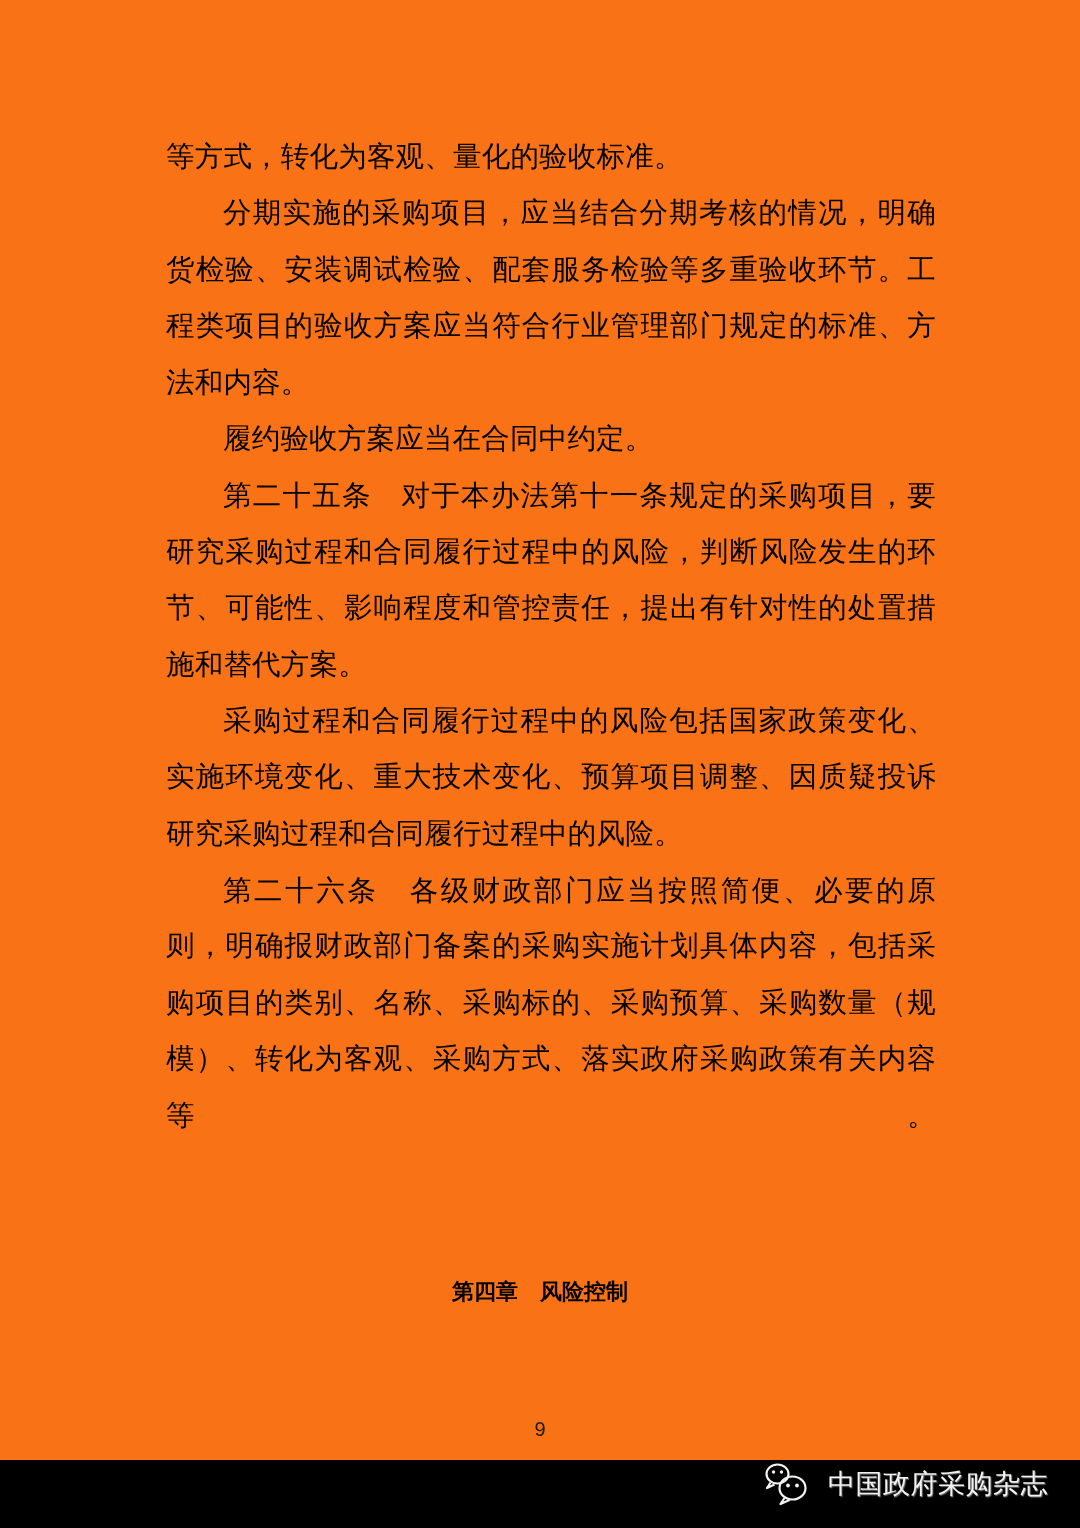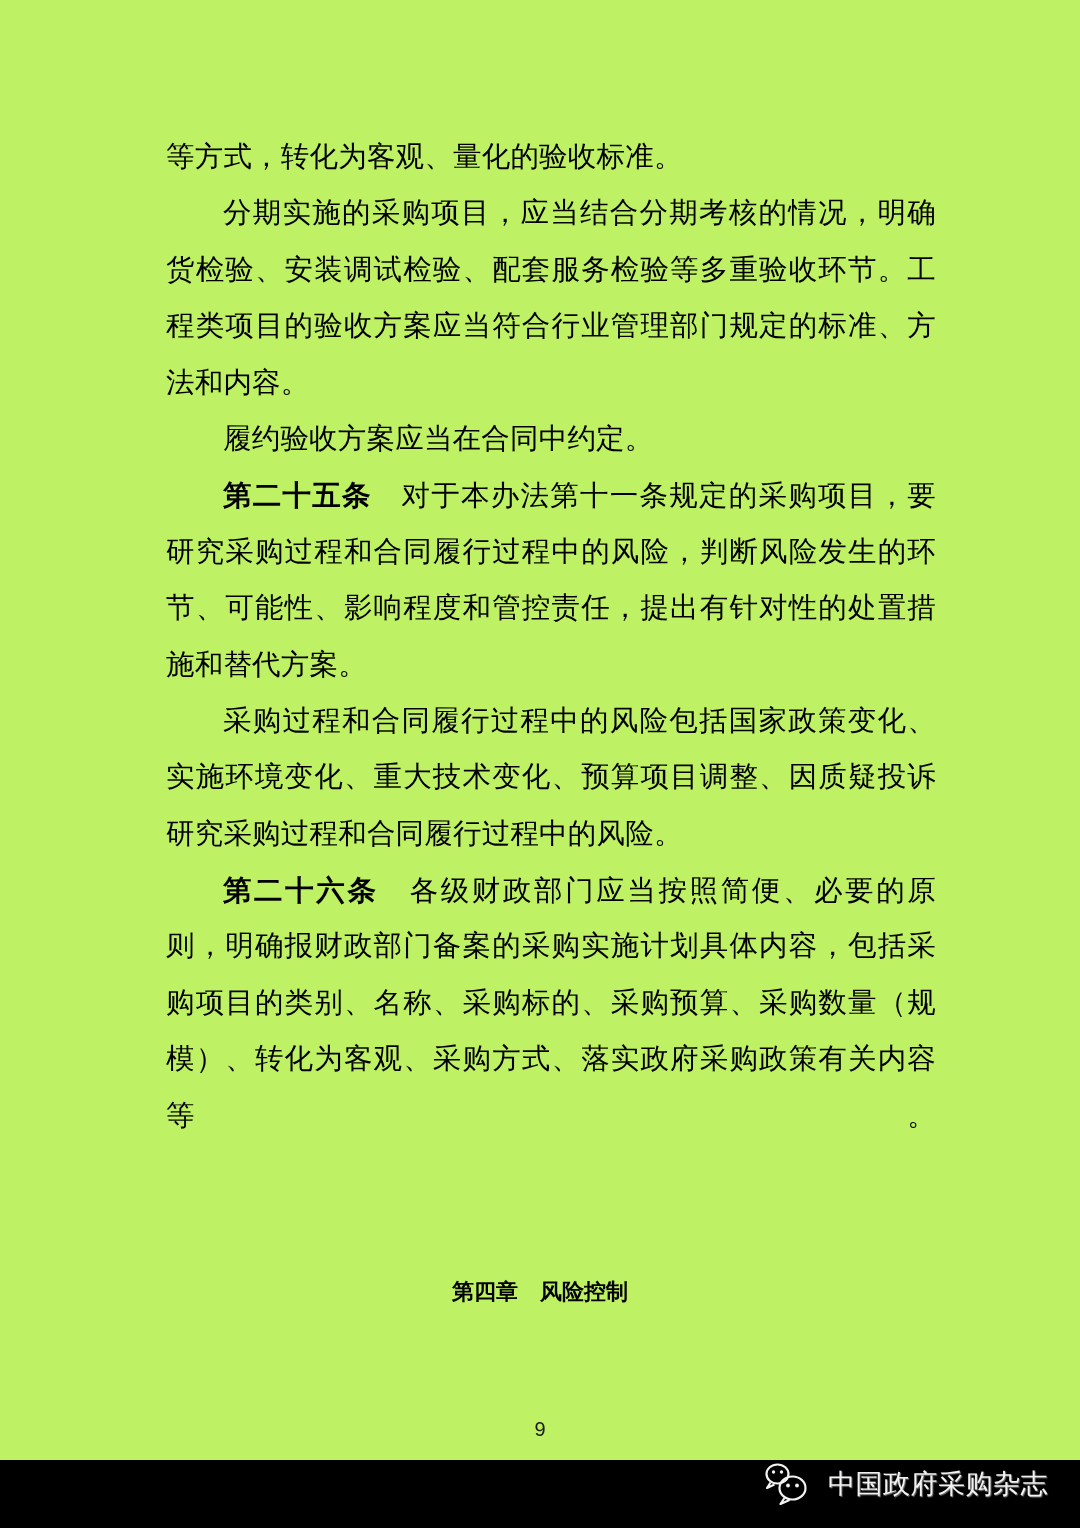--- a/index.html
+++ b/index.html
@@ -1,20 +1,20 @@
 <!DOCTYPE html>
 <html><head>
 <meta charset="utf-8">
 <style>
   html, body { margin: 0; padding: 0; background: #ffffff; }
   .page {
     position: relative;
     width: 1080px;
     height: 1528px;
-    background: #bef264;
+    background: #f97316;
     overflow: hidden;
     font-family: "Liberation Serif", serif;
     color: #000000;
   }
   .textblock {
     position: absolute;
     left: 166px;
     top: 129px;
     width: 770px;
   }
@@ -22,21 +22,21 @@
     font-size: 28.5px;
     line-height: 56.4px;
     height: 56.4px;
     white-space: nowrap;
     text-align: justify;
     letter-spacing: 0.2px;
   }
   .line.fill { text-align-last: justify; white-space: normal; }
   .line.indent { text-indent: 57px; }
   .b {
-    font-weight: bold;
+    font-weight: normal;
     font-family: "Liberation Sans", sans-serif;
   }
   .chapter {
     position: absolute;
     left: 0;
     top: 1264px;
     width: 1080px;
     height: 56px;
     line-height: 56px;
     text-align: center;

